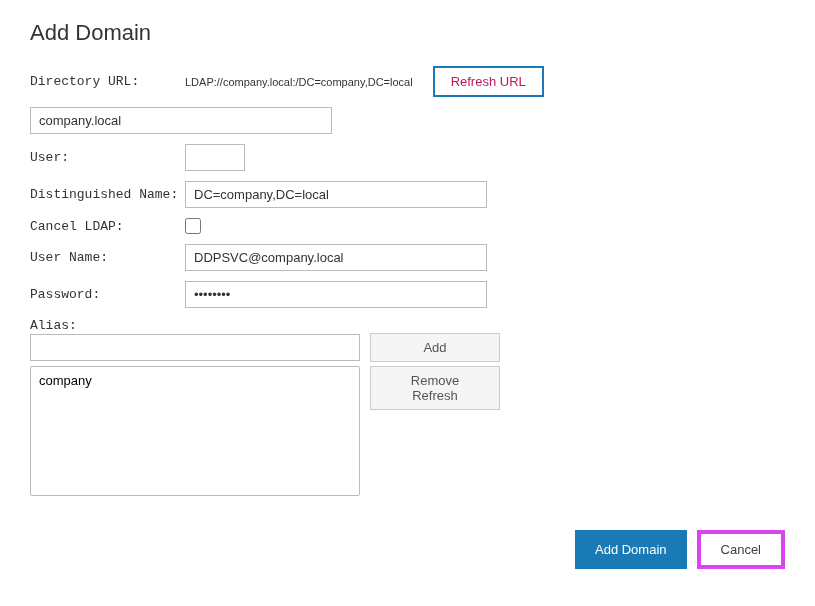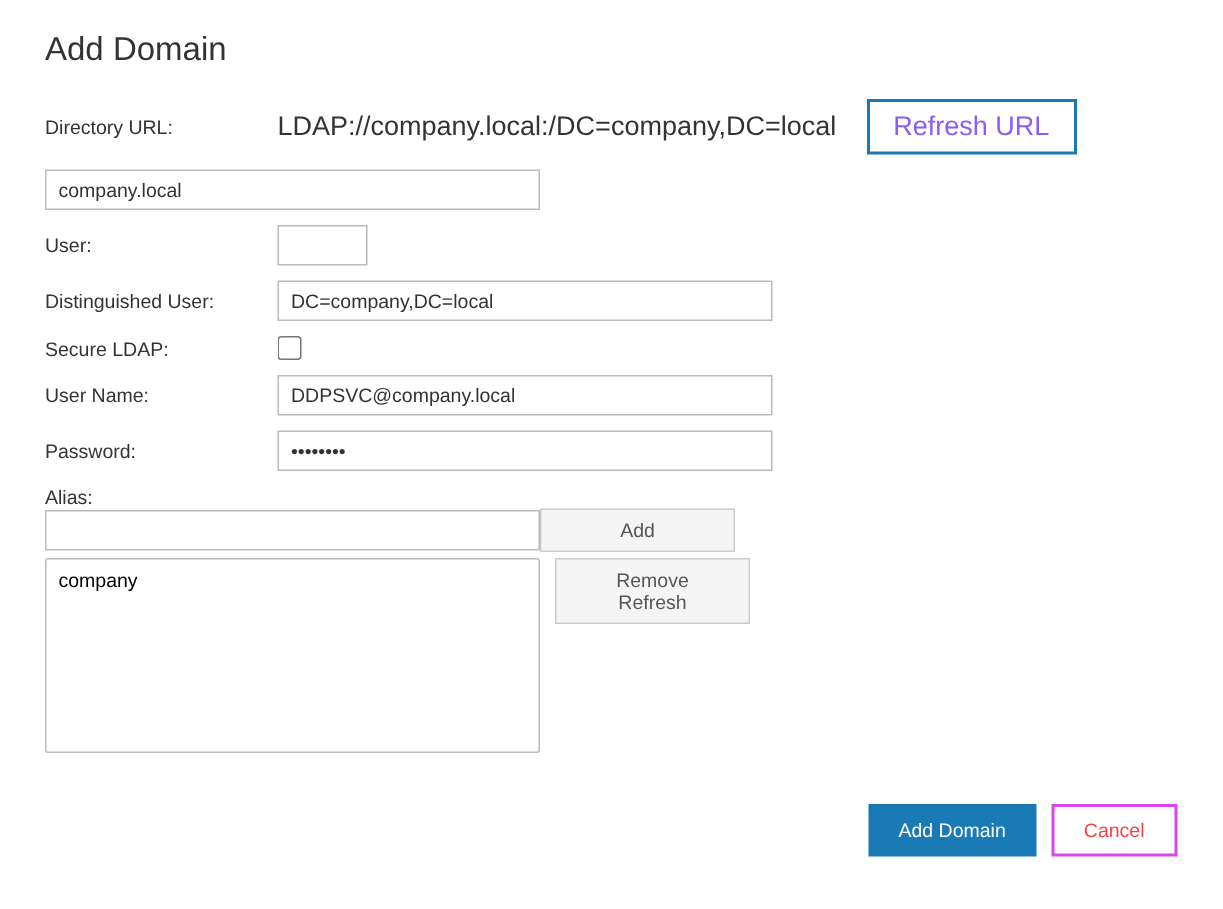--- a/index.html
+++ b/index.html
@@ -19,43 +19,43 @@
     }
 
     h1 {
       font-size: 22px;
       font-weight: normal;
       color: #333;
       margin-bottom: 20px;
     }
 
     .directory-url-text {
-      font-size: 18px;
+      font-size: 11px;
       color: #333;
       margin-right: 10px;
     }
 
     .refresh-btn {
       border: 2px solid #1a7ab5;
       background: #fff;
-      color: #8b5cf6;
+      color: #be185d;
       padding: 6px 16px;
-      font-size: 18px;
+      font-size: 13px;
       cursor: pointer;
       white-space: nowrap;
     }
 
     input[type="text"],
     input[type="password"] {
       border: 1px solid #bbb;
       padding: 5px 8px;
       font-size: 13px;
       color: #333;
       outline: none;
-      width: 330px;
+      width: 302px;
     }
 
     input[type="text"].port-input {
       width: 60px;
     }
 
     input[type="checkbox"] {
       width: 16px;
       height: 16px;
       cursor: pointer;
@@ -97,38 +97,39 @@
       background: #1a7ab5;
       color: #fff;
       border: none;
       padding: 8px 20px;
       font-size: 13px;
       cursor: pointer;
     }
 
     .cancel-btn {
       background: #fff;
-      color: #ef4444;
-      border: 2px solid #d946ef;
+      color: #404040;
+      border: 4px solid #d946ef;
       padding: 8px 20px;
       font-size: 13px;
       cursor: pointer;
     }
 
     .form-row {
       display: flex;
       align-items: center;
       margin-bottom: 10px;
     }
 
     .form-label {
       width: 155px;
       min-width: 155px;
       font-size: 13px;
       color: #333;
+      font-family: Liberation Mono, monospace;
     }
 
     .form-field {
       display: flex;
       align-items: center;
       gap: 10px;
     }
 
     .alias-row {
       display: flex;
@@ -163,28 +164,28 @@
 </div>
 
 <div class="form-row">
   <div class="form-label">User:</div>
   <div class="form-field">
     <input type="text" class="port-input" value="" style="">
   </div>
 </div>
 
 <div class="form-row">
-  <div class="form-label">Distinguished User:</div>
+  <div class="form-label">Distinguished Name:</div>
   <div class="form-field">
     <input type="text" value="DC=company,DC=local" style="">
   </div>
 </div>
 
 <div class="form-row">
-  <div class="form-label">Secure LDAP:</div>
+  <div class="form-label">Cancel LDAP:</div>
   <div class="form-field">
     <input type="checkbox" style="">
   </div>
 </div>
 
 <div class="form-row">
   <div class="form-label">User Name:</div>
   <div class="form-field">
     <input type="text" value="DDPSVC@company.local" style="">
   </div>
@@ -193,21 +194,21 @@
 <div class="form-row">
   <div class="form-label">Password:</div>
   <div class="form-field">
     <input type="password" value="12345678" style="">
   </div>
 </div>
 
 <div class="alias-row">
   <div class="form-label">Alias:</div>
   <div class="alias-controls">
-    <div style="display:flex;align-items:center;">
+    <div style="display:flex;align-items:center;gap:10px;">
       <input type="text" style="width: 330px;">
       <button class="side-btn">Add</button>
     </div>
     <div style="display:flex;align-items:flex-start;gap:10px;">
       <select class="alias-listbox" size="6">
         <option>company</option>
       </select>
       <button class="side-btn">Remove Refresh</button>
     </div>
   </div>

